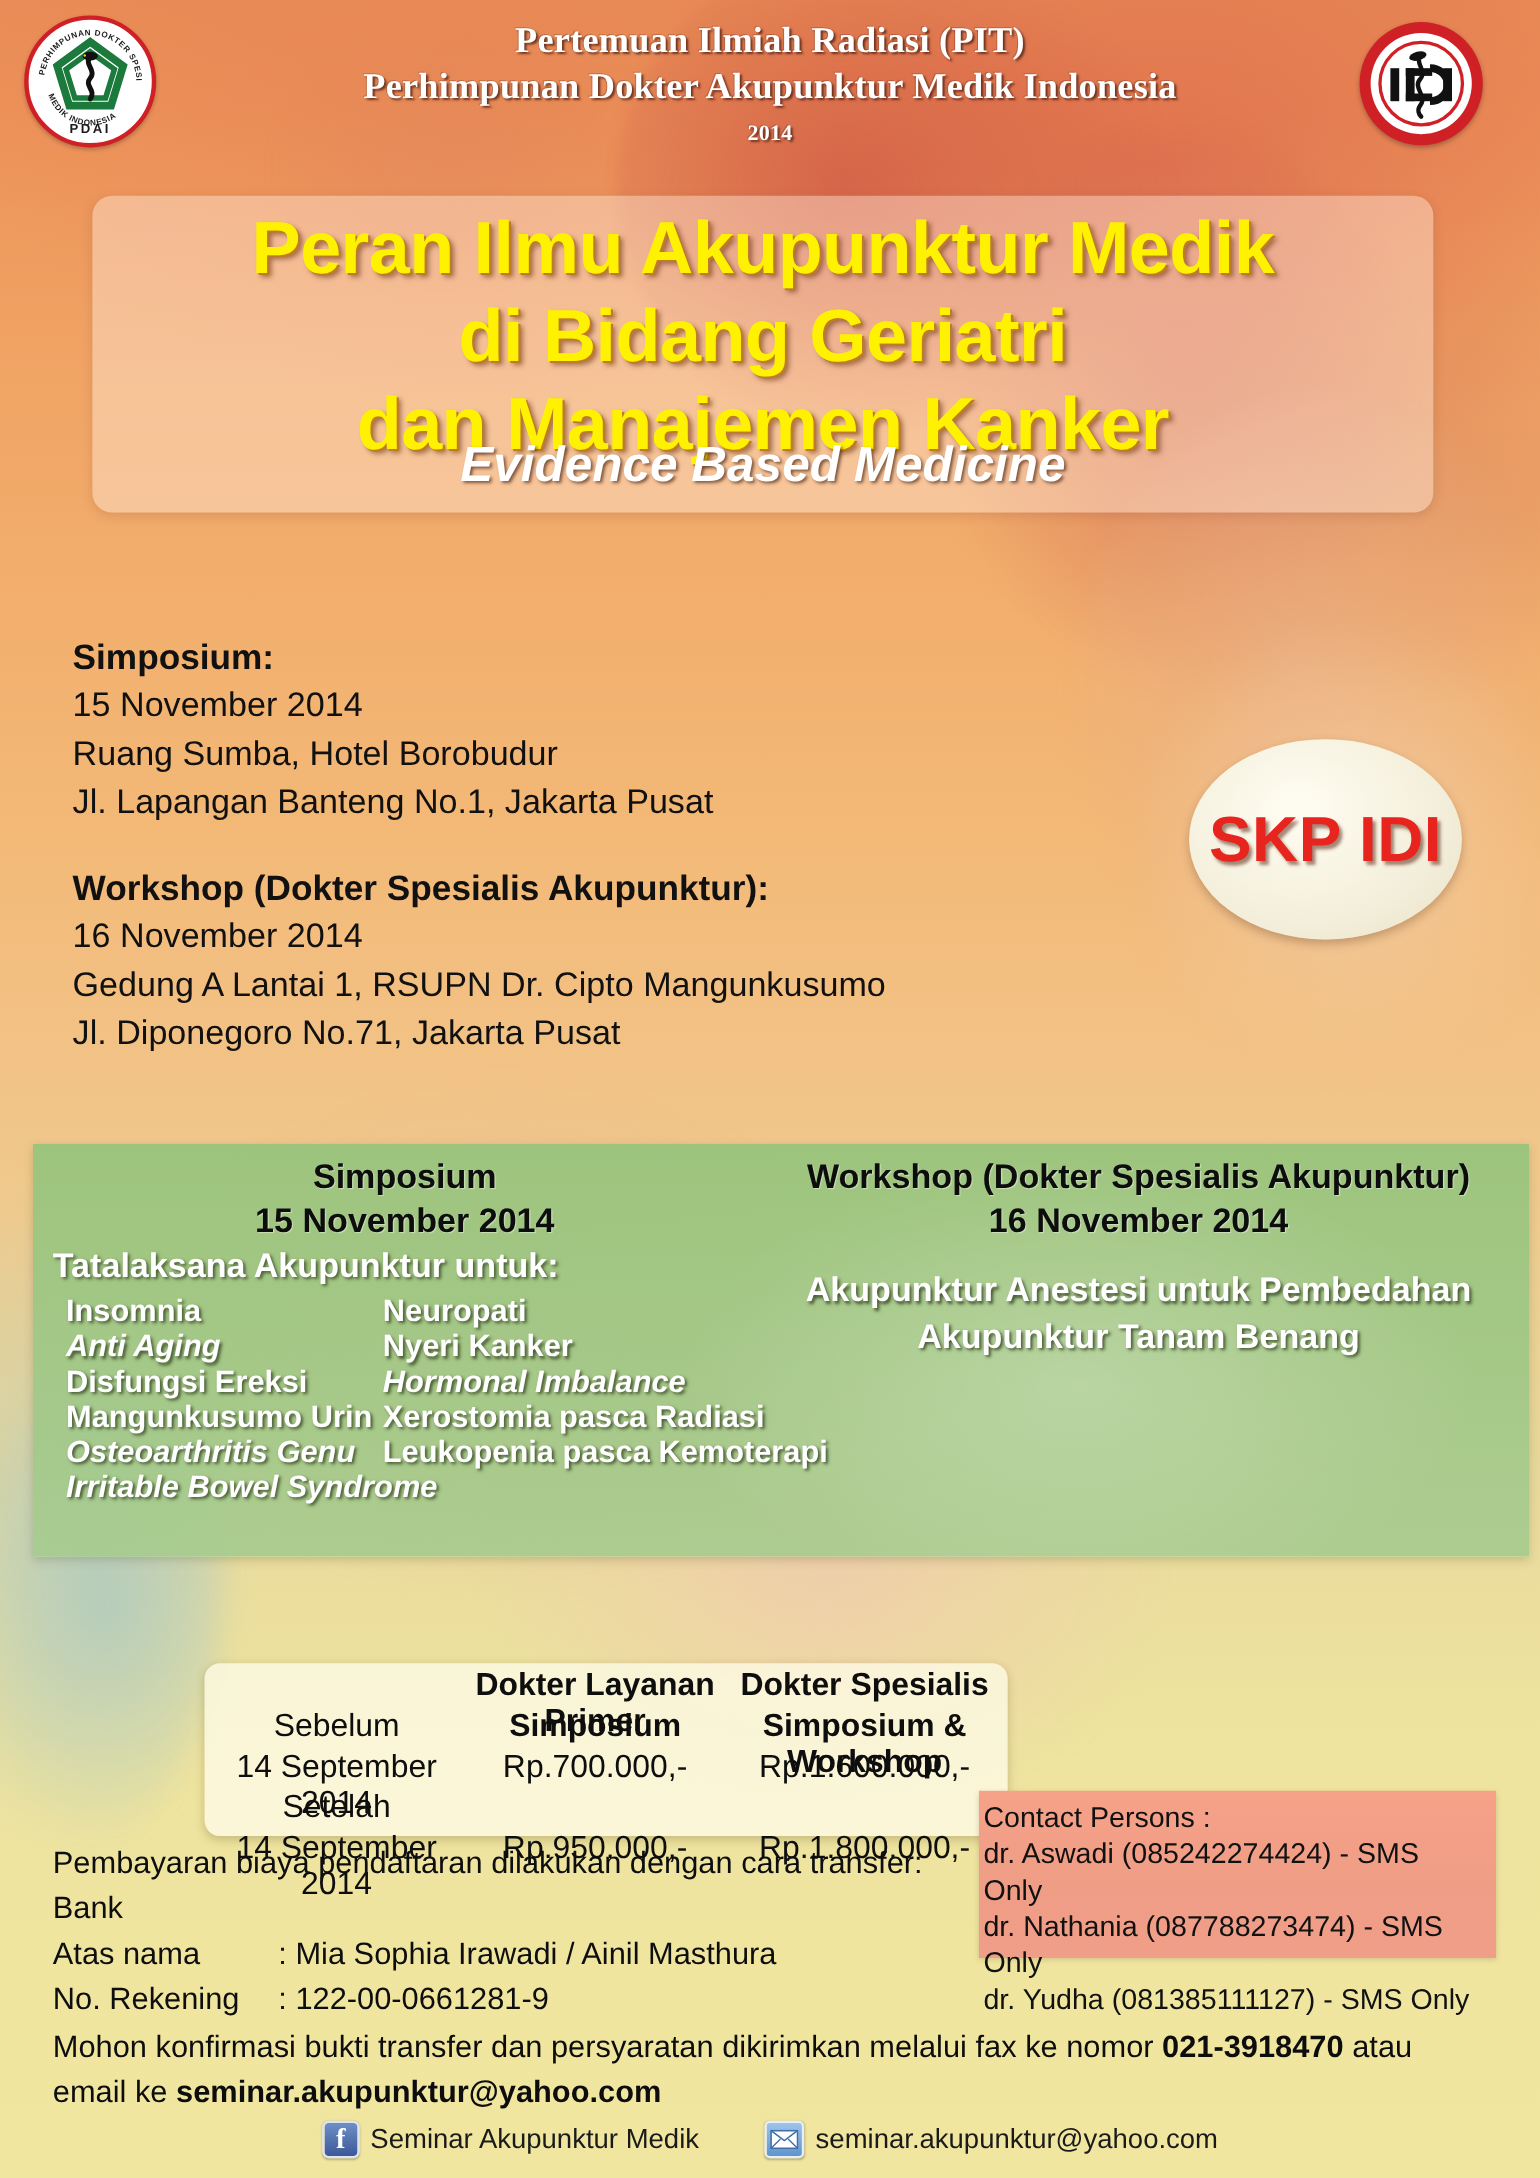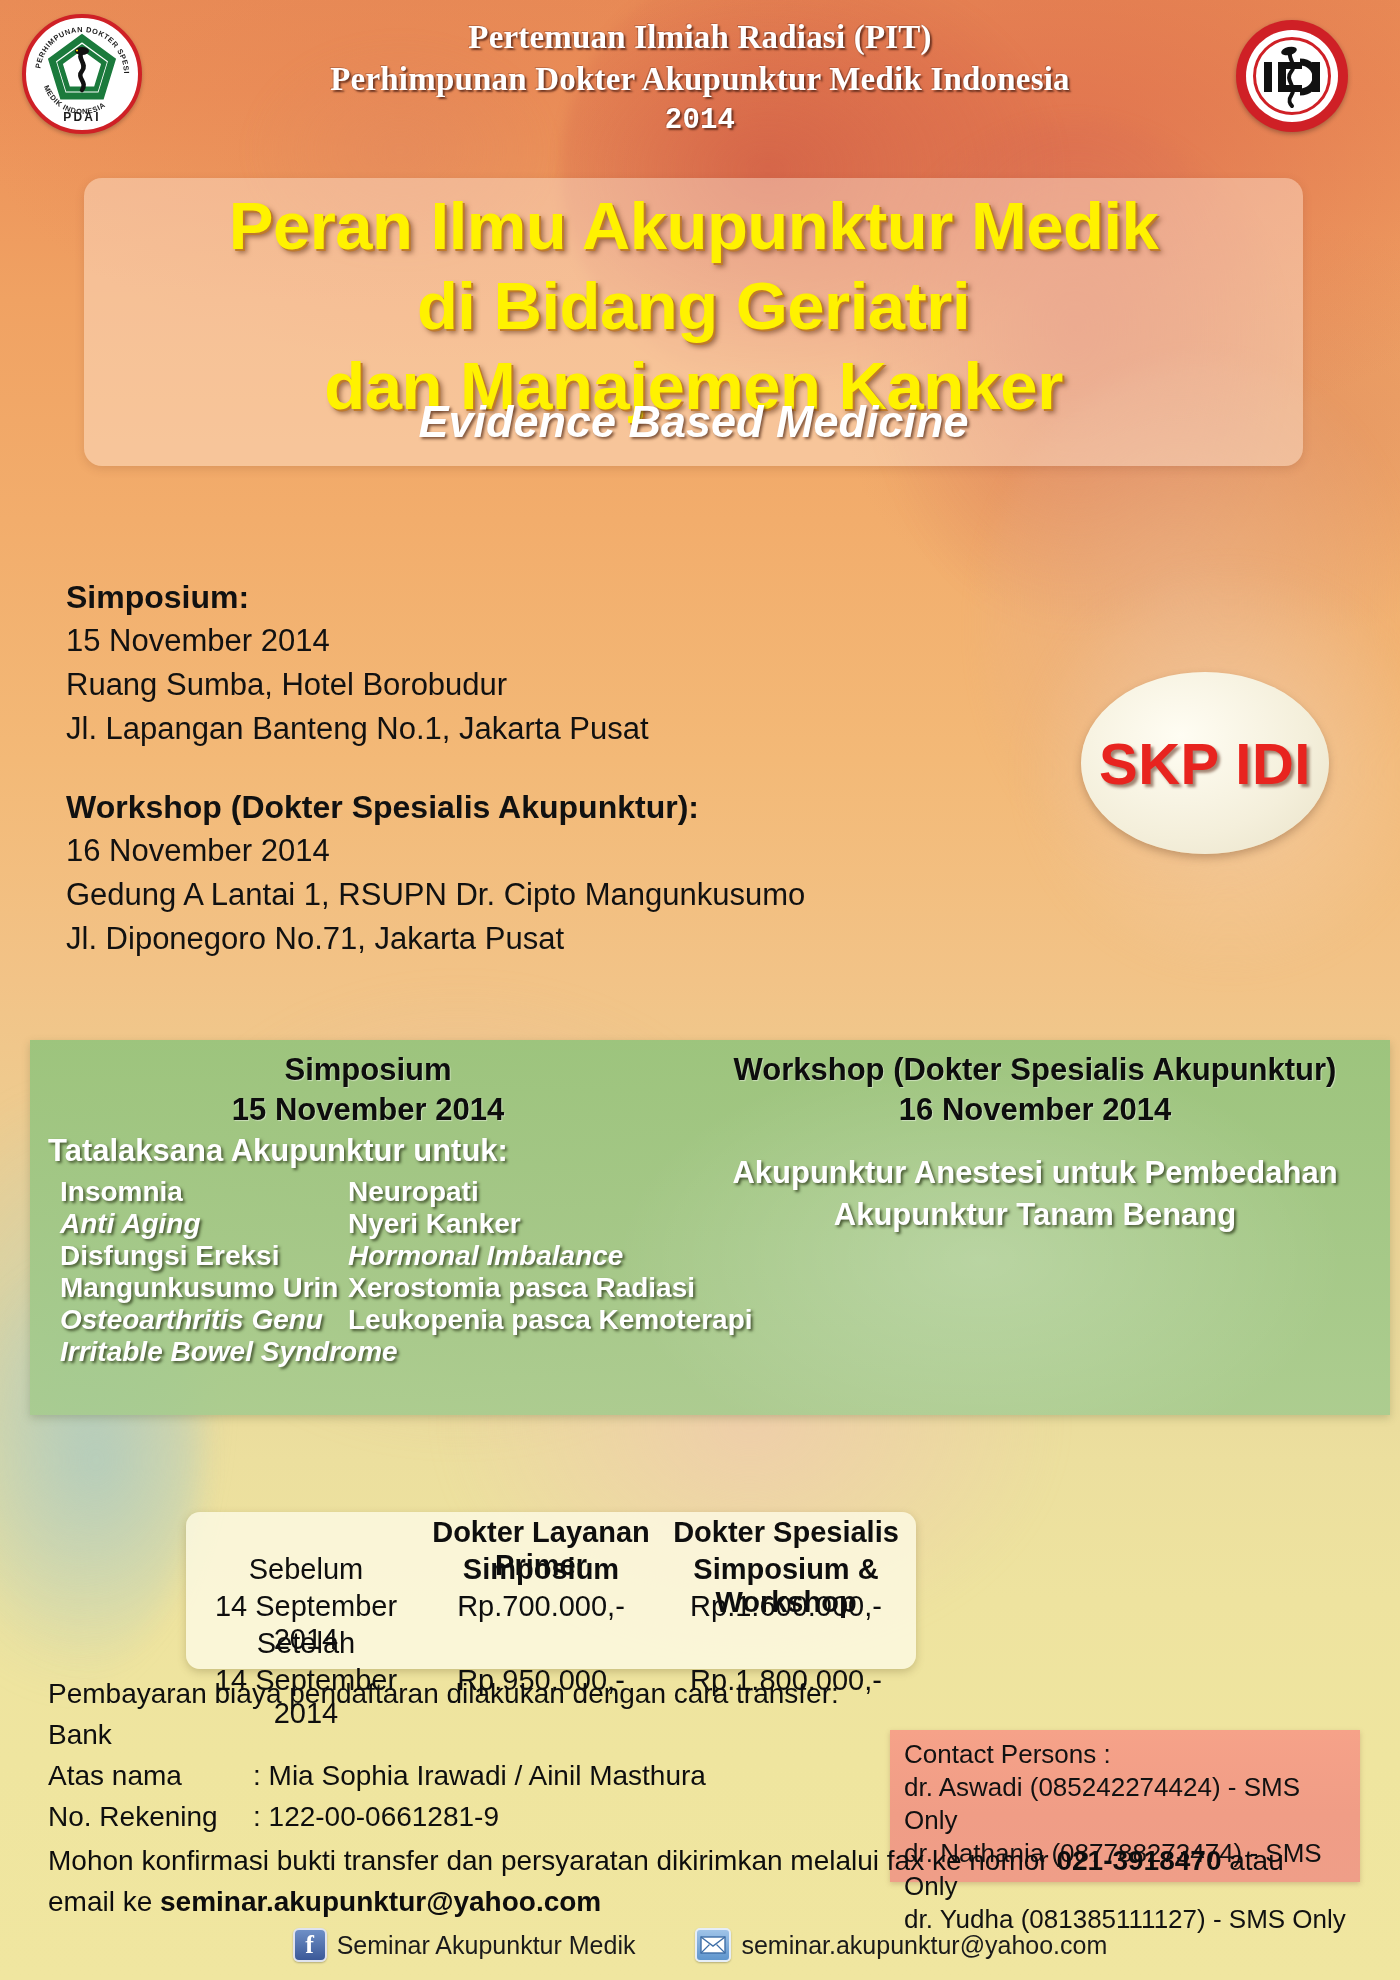--- a/index.html
+++ b/index.html
@@ -73,21 +73,21 @@
     text-align: center;
     font-family: "Liberation Serif", serif;
     font-weight: bold;
     color: #ffffff;
     font-size: 33px;
     line-height: 42px;
     letter-spacing: 0.2px;
     text-shadow: 2px 2px 2px rgba(90,40,25,0.85), -1px -1px 0 rgba(120,60,40,0.35);
   }
   .header-title .ln2 { font-size: 33px; }
-  .header-title .ln3 { font-size: 29px; font-family: Liberation Mono, monospace; }
+  .header-title .ln3 { font-size: 20px; }
 
   
   .logo-pdai {
     position: absolute; left: 22px; top: 14px; width: 120px; height: 120px;
     border-radius: 50%;
     background: #ffffff;
     border: 4px solid #cf2026;
     box-shadow: 0 2px 4px rgba(0,0,0,0.25);
     overflow: hidden;
   }
@@ -239,24 +239,24 @@
     color: #0e0e0e;
     font-size: 28px;
     line-height: 41px;
   }
   .pay-row { display: flex; }
   .pay-key { width: 205px; }
   .pay-val { flex: 1; }
 
   
   .contacts {
-    position: absolute; left: 890px; top: 1730px; width: 470px; height: 152px;
+    position: absolute; left: 890px; top: 1628px; width: 470px; height: 152px;
     background: linear-gradient(to bottom, #f6a289, #f09d86 55%, #ef9e88);
     box-shadow: 0 2px 5px rgba(120,70,50,0.25);
-    padding: 8px 12px 0 14px;
+    padding: 8px 12px 0 4px;
     color: #111111;
     font-size: 26px;
     line-height: 33px;
   }
 
   
   .confirm {
     position: absolute; left: 48px; top: 1840px; width: 1300px;
     color: #0d0d0d;
     font-size: 28px;

